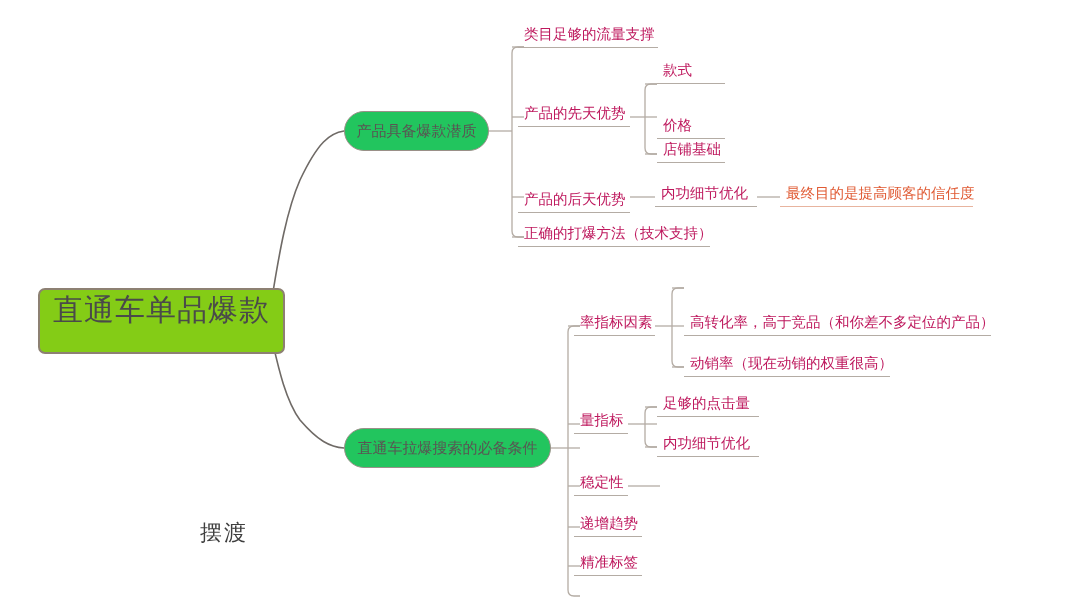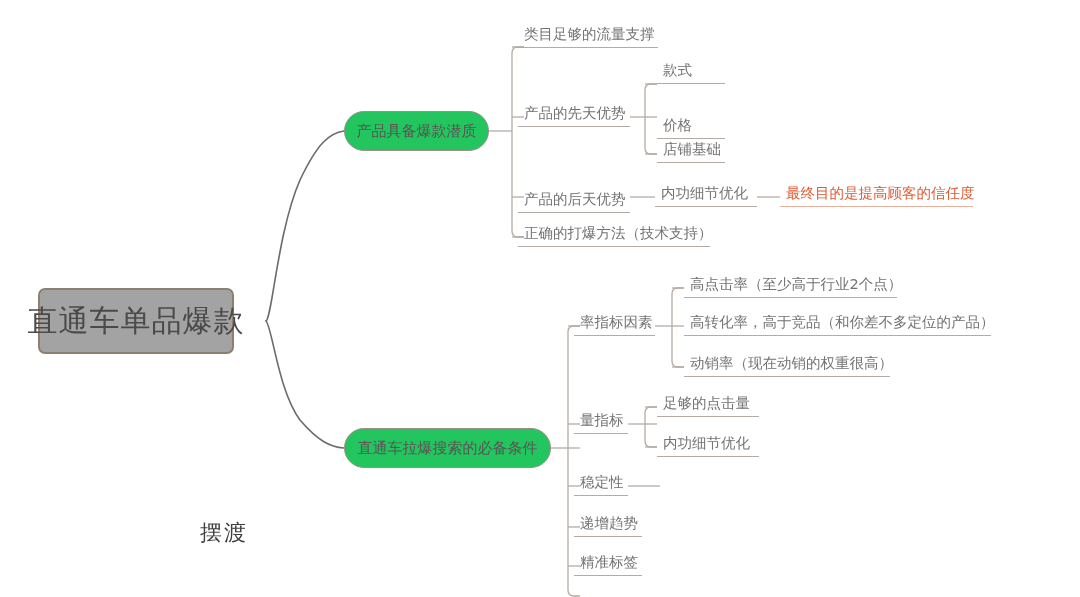--- a/index.html
+++ b/index.html
@@ -23,27 +23,27 @@
     top: 0;
     width: 1080px;
     height: 597px;
     pointer-events: none;
   }
   
   .root-node {
     position: absolute;
     left: 38px;
     top: 288px;
-    width: 196px;
+    width: 247px;
     height: 66px;
     border: 2px solid #8d8073;
     border-radius: 7px;
-    background: #a3a3a3;
+    background: #84cc16;
     display: flex;
-    align-items: center;
+    align-items: flex-start;
     justify-content: center;
     box-sizing: border-box;
   }
   .root-node .txt {
     font-size: 30px;
     color: #4a4a4a;
     letter-spacing: 1px;
     font-family: "DejaVu Serif", "Liberation Serif", serif;
     white-space: nowrap;
   }
@@ -65,21 +65,21 @@
     white-space: nowrap;
     font-family: "DejaVu Sans", "Liberation Sans", sans-serif;
   }
   
   .leaf {
     position: absolute;
     box-sizing: border-box;
     border-bottom: 1.3px solid #b4aca4;
     padding: 0 6px 4px 6px;
     white-space: nowrap;
-    color: #737373;
+    color: #be185d;
     font-size: 14.5px;
     line-height: 17px;
     font-family: "DejaVu Sans", "Liberation Sans", sans-serif;
   }
   .leaf.accent {
     color: #e05a33;
     border-bottom-color: #e8b49f;
   }
   .leaf.clipped {
     color: #e05a33;
@@ -182,21 +182,20 @@
   <div class="leaf" style="left:518px; top:225px; width:192px;">正确的打爆方法（技术支持）</div>
 
   <div class="leaf accent" style="left:780px; top:185px; width:193px;">最终目的是提高顾客的信任度</div>
 
   <div class="pill" style="left:344px; top:428px; width:207px;">
     <span class="txt">直通车拉爆搜索的必备条件</span>
   </div>
 
   <div class="leaf" style="left:574px; top:314px; width:81px;">率指标因素</div>
 
-  <div class="leaf" style="left:684px; top:276px; width:213px;">高点击率（至少高于行业2个点）</div>
 
   <div class="leaf" style="left:684px; top:314px; width:307px;">高转化率，高于竞品（和你差不多定位的产品）</div>
 
   <div class="leaf" style="left:684px; top:355px; width:206px;">动销率（现在动销的权重很高）</div>
 
   <div class="leaf" style="left:574px; top:412px; width:54px;">量指标</div>
 
   <div class="leaf" style="left:657px; top:395px; width:102px;">足够的点击量</div>
 
   <div class="leaf" style="left:657px; top:435px; width:102px;">内功细节优化</div>

